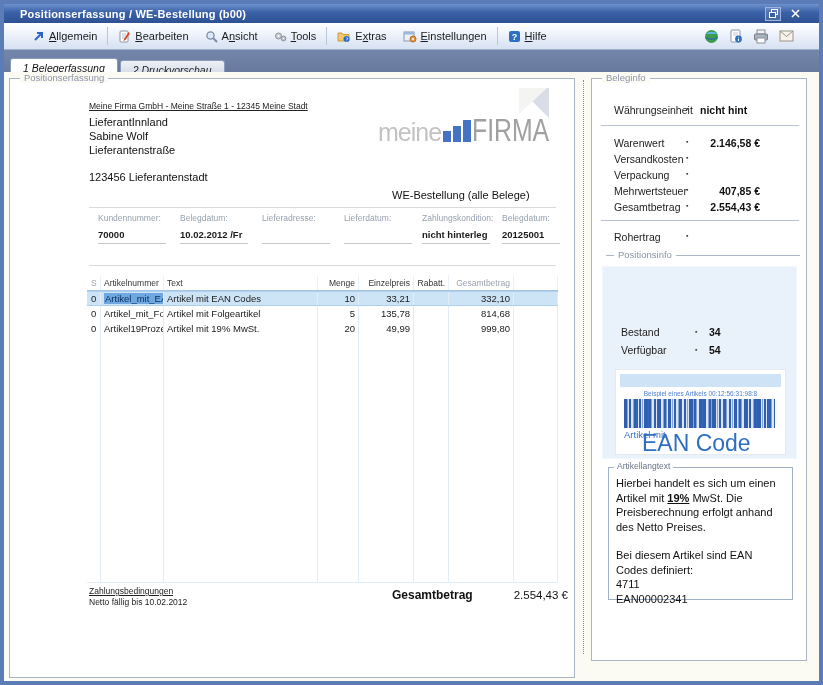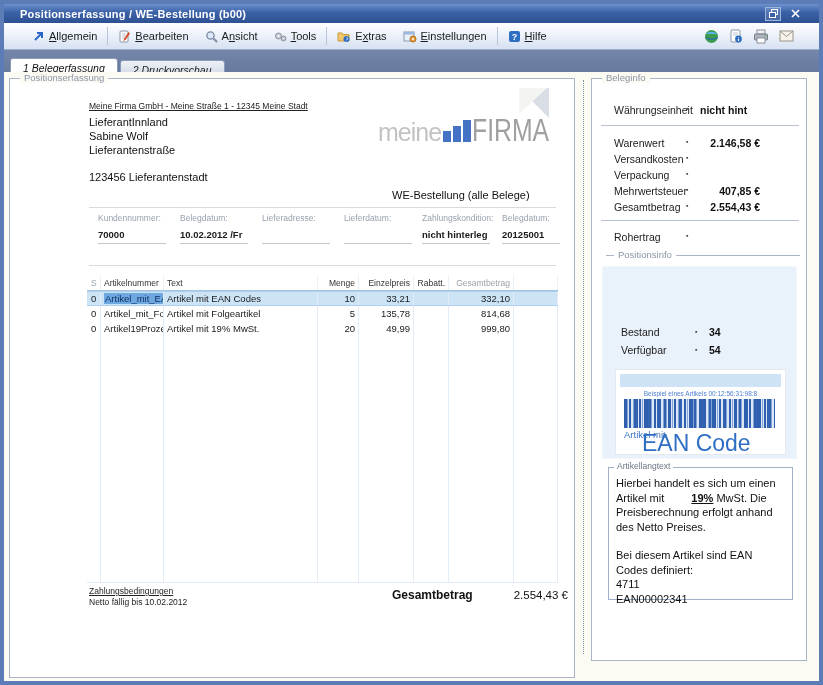--- a/index.html
+++ b/index.html
@@ -132,21 +132,21 @@
       repeating-linear-gradient(90deg,#2f5fae 0 3px,rgba(0,0,0,0) 3px 11px),
       linear-gradient(#dbe7f6,#dbe7f6);
   }
   .bc-line1{ position:absolute; left:8px; top:59px; font-size:9.5px; color:#3a70c6; }
   .bc-line2{ position:absolute; left:26px; top:60px; font-size:23px; color:#2f6fc3; }
 
   .lt-box{ position:absolute; left:16px; top:388px; width:185px; height:133px; background:#fff; border:1px solid #9fb0c8; padding:8px 6px 4px 7px; }
   .lt-label{ position:absolute; top:-7px; left:5px; background:#fff; padding:0 3px; font-size:8.5px; color:#6b7686; }
   .lt-box .txt{ font-size:11px; line-height:14.5px; color:#111; }
   .lt-gap{ height:14px; }
-  .em{ font-weight:bold; text-decoration:underline;margin-left:24px; }
+  .em{ font-weight:bold; text-decoration:underline; }
 
   svg{ display:block; }
 </style>
 </head>
 <body>
 
 <div class="window">
 
   <div class="titlebar">
     <span class="title">Positionserfassung / WE-Bestellung (b00)</span>

